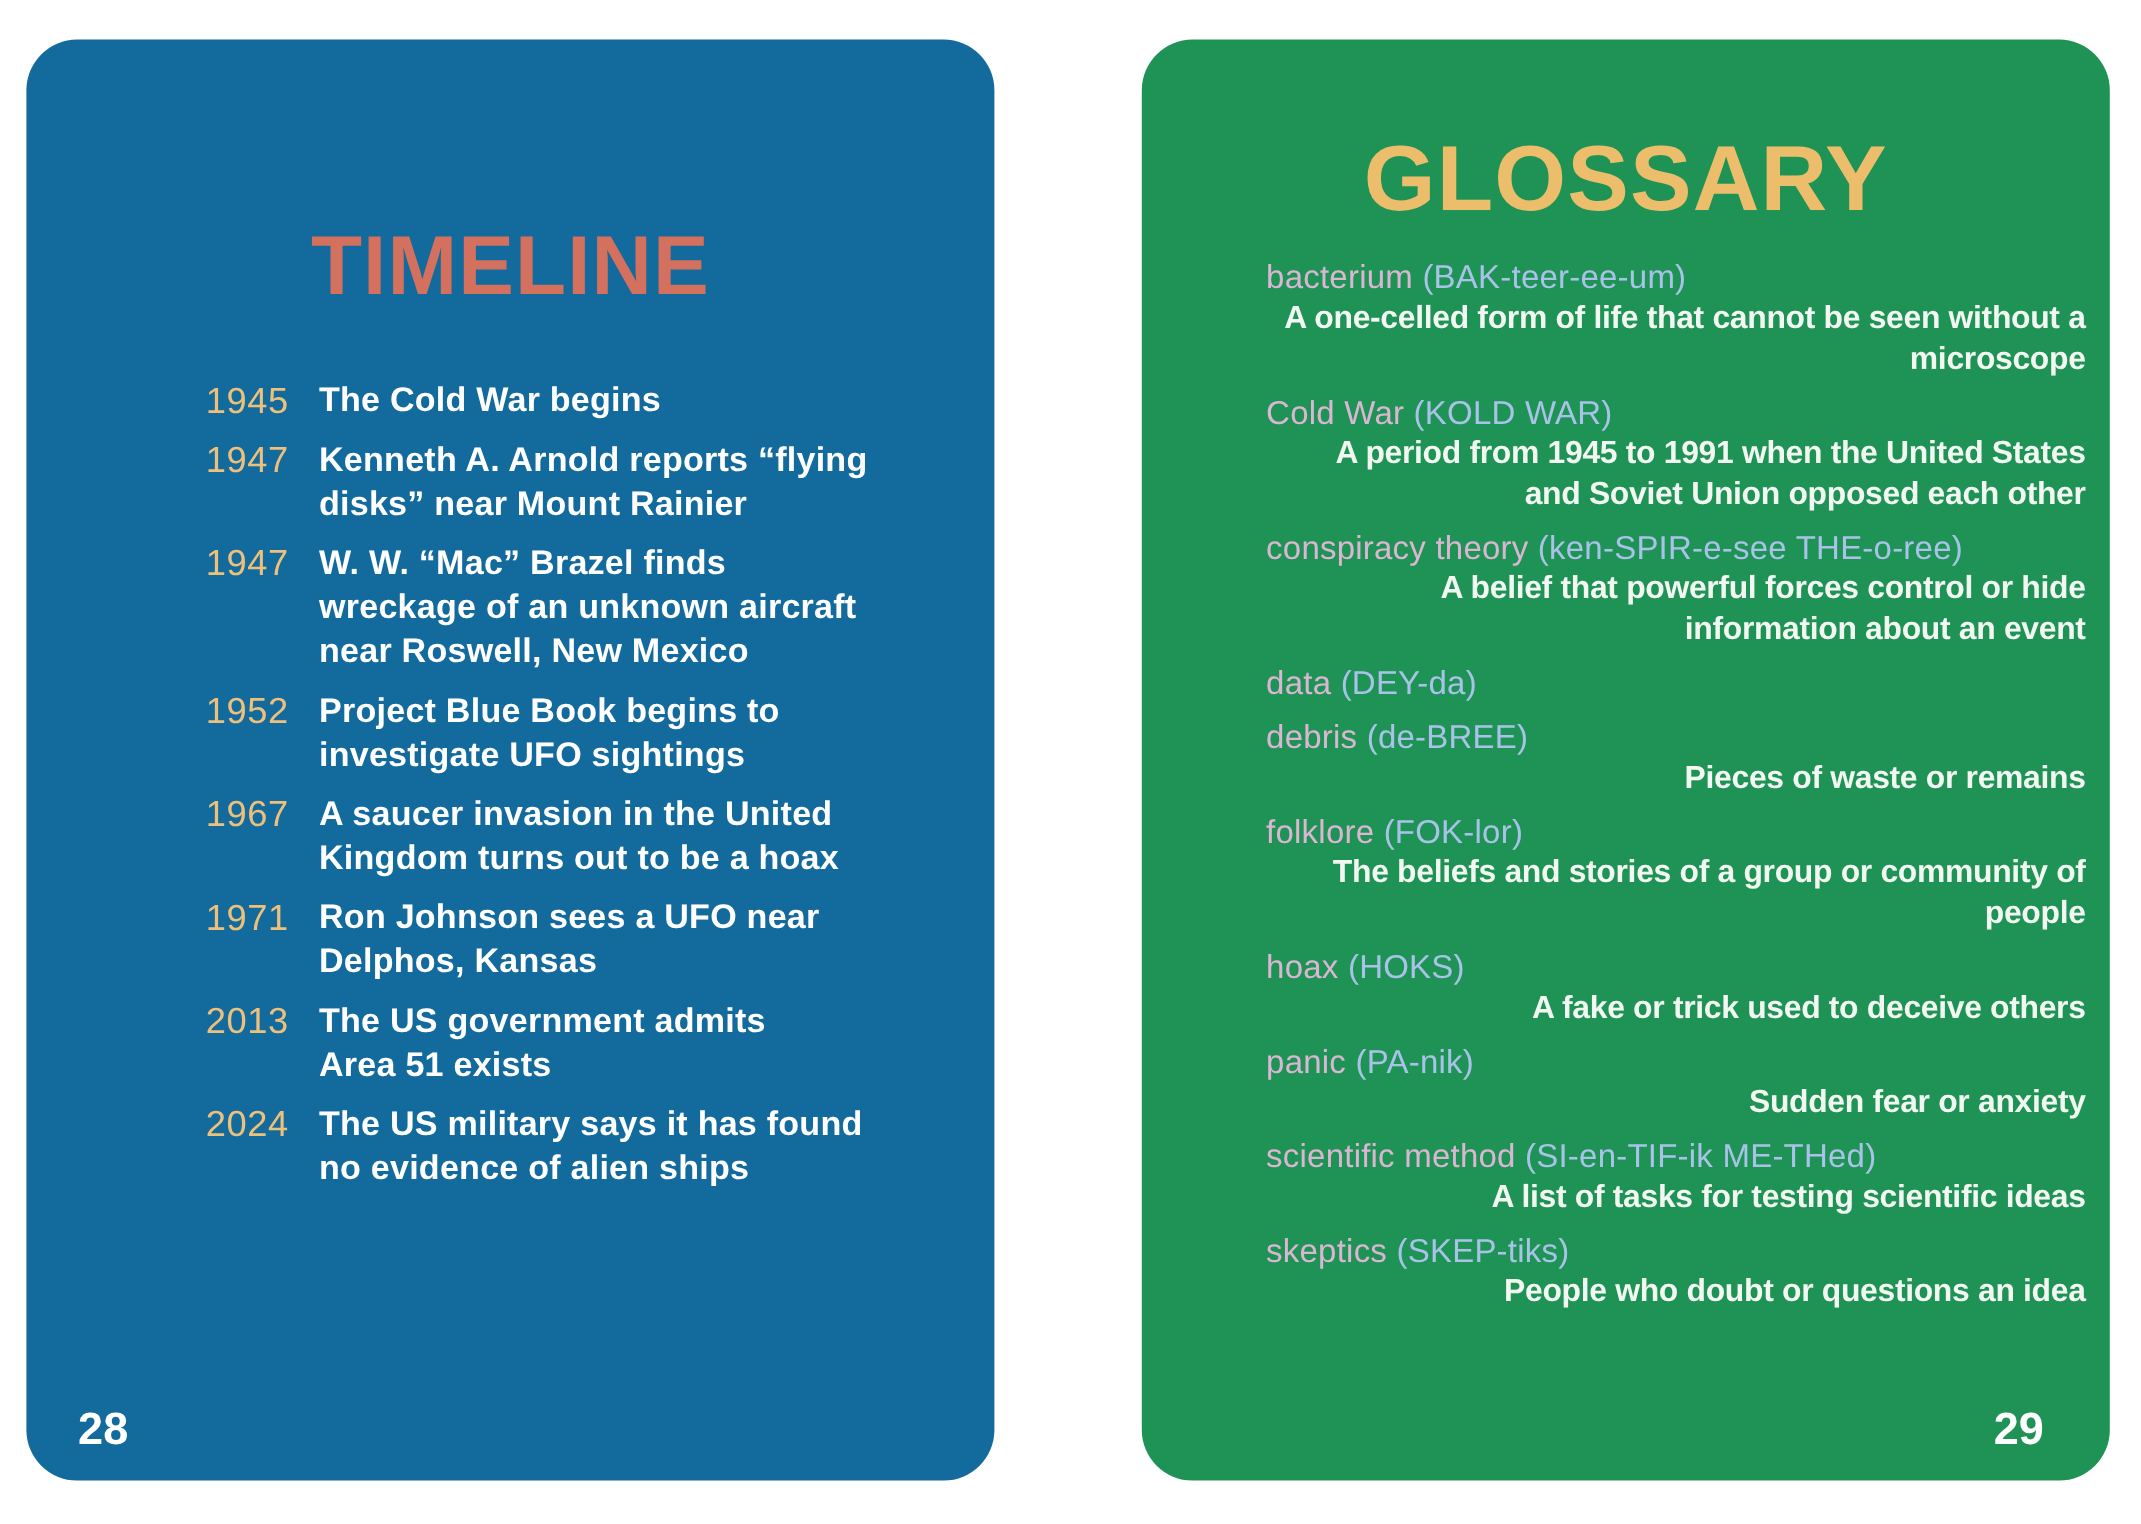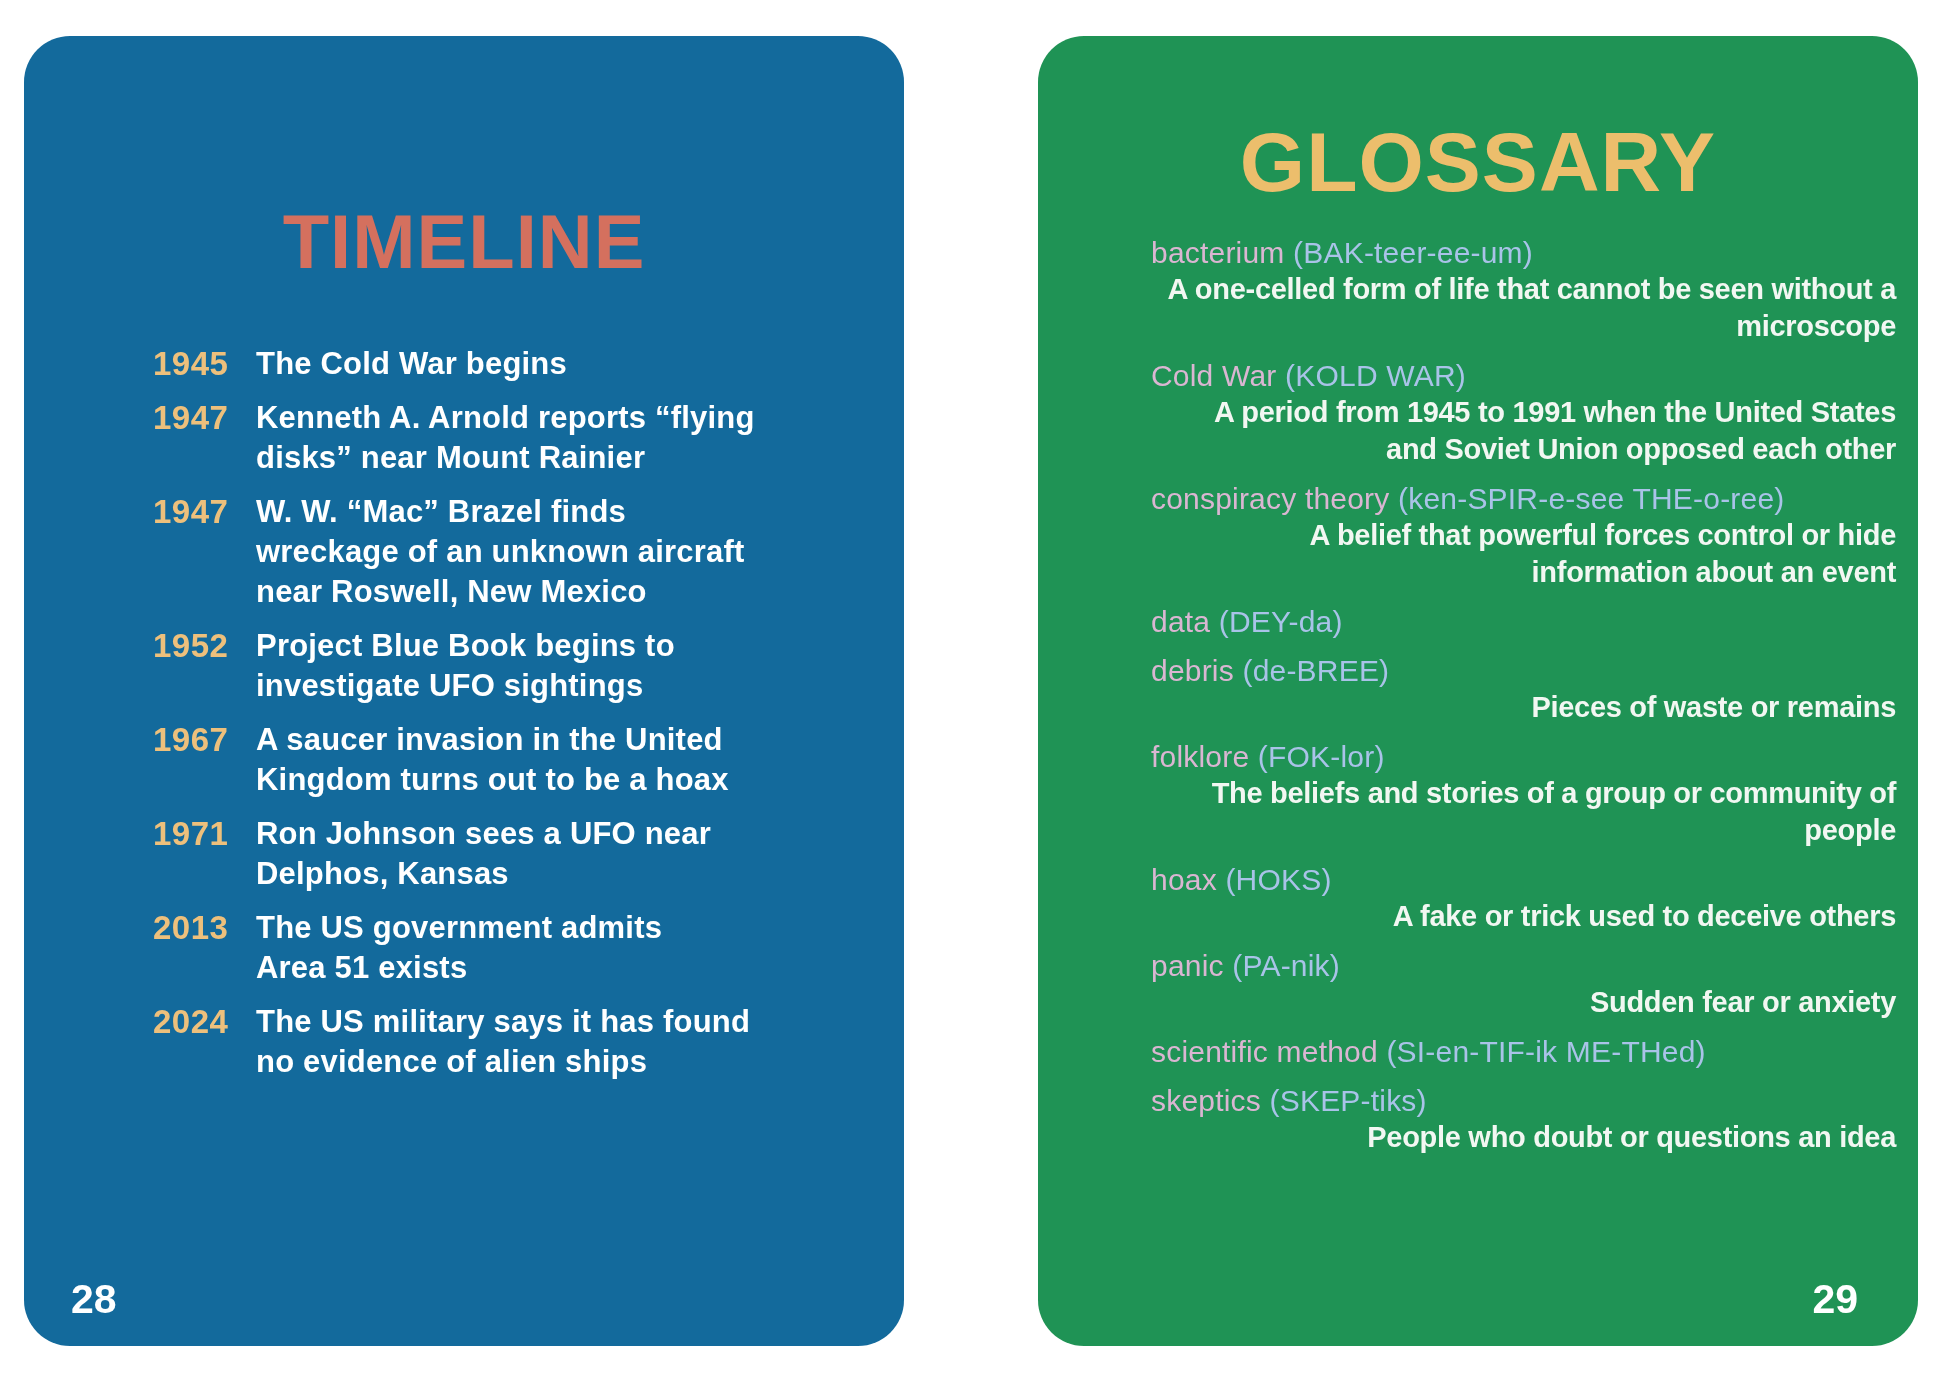--- a/index.html
+++ b/index.html
@@ -55,24 +55,25 @@
     padding: 0 30px 0 129px;
   }
   .t-row {
     display: flex;
     align-items: flex-start;
     margin-bottom: 14px;
   }
   .t-year {
     flex: 0 0 103px;
     font-size: 33px;
-    font-weight: 700;
+    font-weight: 400;
     line-height: 40px;
     letter-spacing: 0.5px;
     color: var(--timeline-year, #edc07c);
+    margin-left: 34px;
   }
   .t-event {
     font-size: 31px;
     font-weight: 700;
     line-height: 40px;
     letter-spacing: 0.2px;
     color: var(--timeline-text, #ffffff);
     white-space: pre-line;
   }
   dl.glossary {
@@ -195,20 +196,21 @@
       <div class="g-entry">
         <dt><span class="g-term">hoax</span> <span class="g-pron">(HOKS)</span></dt>
         <dd>A fake or trick used to deceive others</dd>
       </div>
       <div class="g-entry">
         <dt><span class="g-term">panic</span> <span class="g-pron">(PA-nik)</span></dt>
         <dd>Sudden fear or anxiety</dd>
       </div>
       <div class="g-entry">
         <dt><span class="g-term">scientific method</span> <span class="g-pron">(SI-en-TIF-ik ME-THed)</span></dt>
+        <dd>A list of tasks for testing scientific ideas</dd>
       </div>
       <div class="g-entry">
         <dt><span class="g-term">skeptics</span> <span class="g-pron">(SKEP-tiks)</span></dt>
         <dd>People who doubt or questions an idea</dd>
       </div>
     </dl>
     <div class="pagenum pn-right">29</div>
   </section>
 
 </div>

